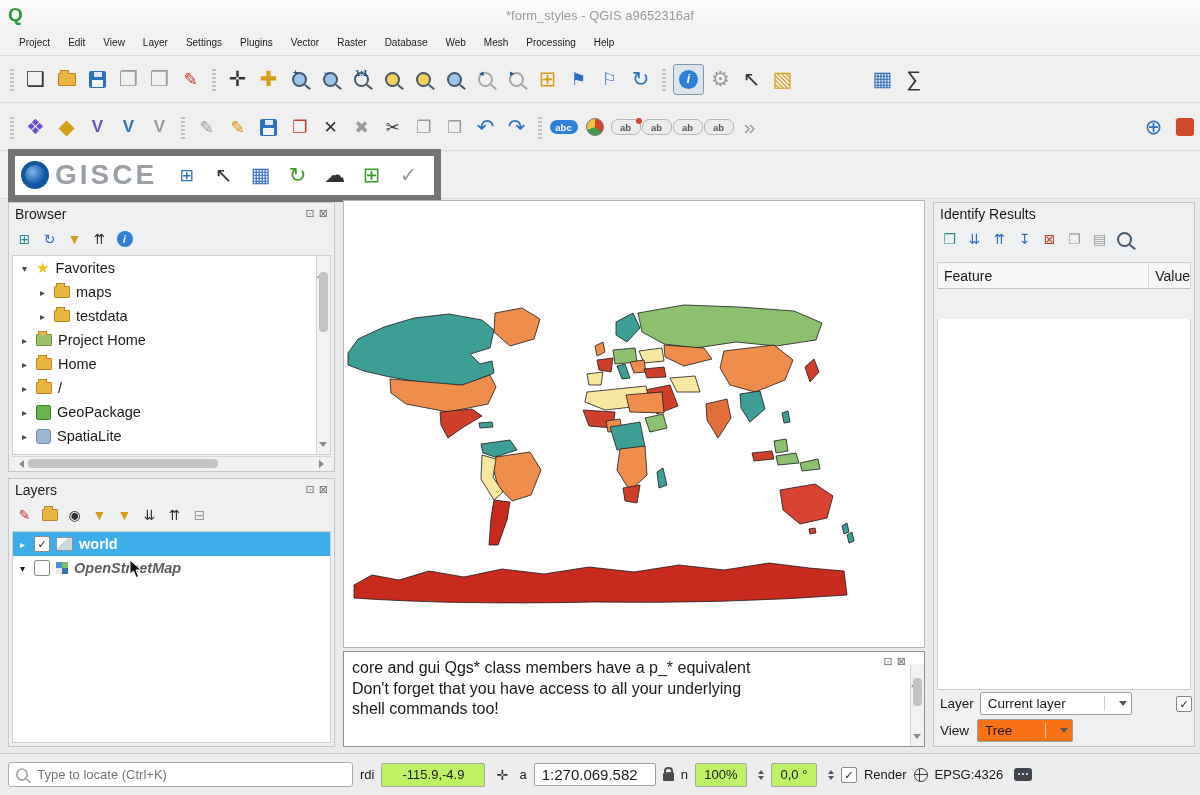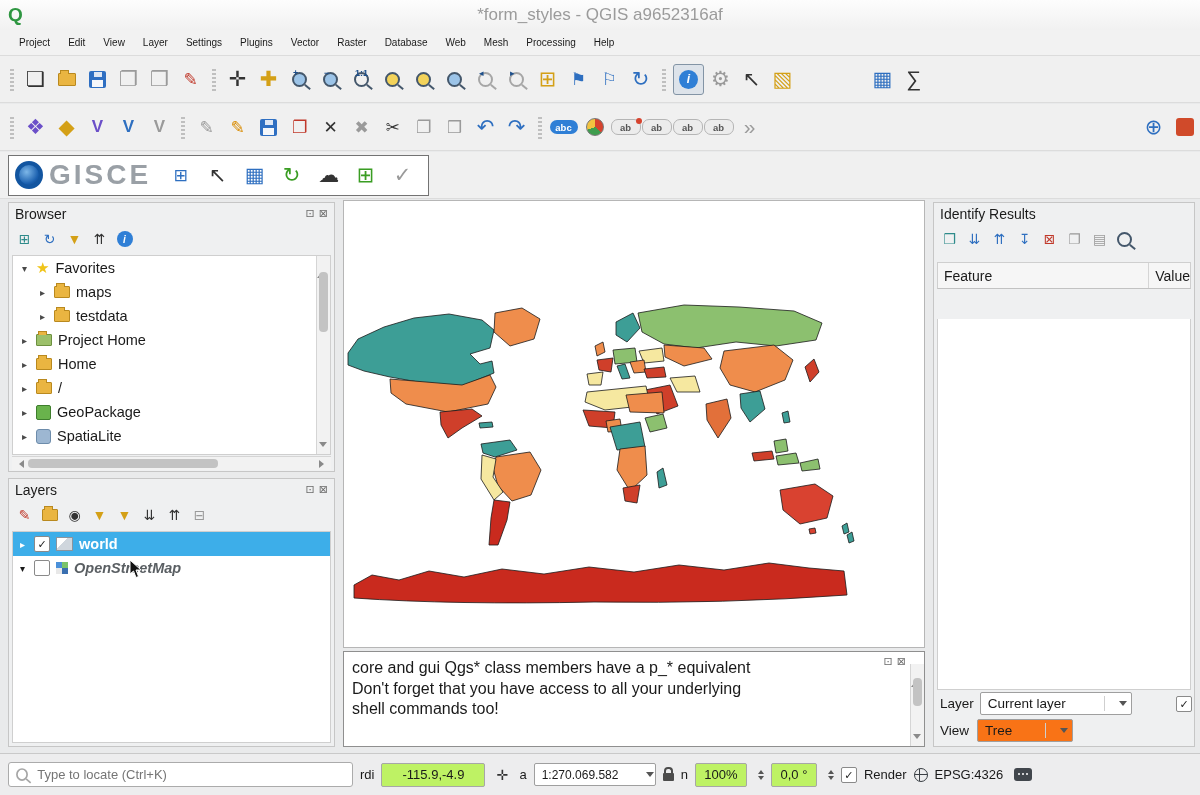--- a/index.html
+++ b/index.html
@@ -3,21 +3,21 @@
 <meta charset="utf-8">
 <style>
   html,body{margin:0;padding:0}
   body{width:1200px;height:795px;position:relative;overflow:hidden;
        font-family:"Liberation Sans","DejaVu Sans",sans-serif;background:#e9eaeb;color:#1a1a1a;}
   .abs{position:absolute}
   
   .titlebar{top:0;left:0;width:1200px;height:30px;background:linear-gradient(#fdfdfd,#f1f1f1);
             border-bottom:1px solid #d8d8d8;display:flex;align-items:center;}
   .titlebar .qlogo{font-weight:800;font-size:19px;color:#2e9641;margin-left:8px}
-  .titlebar .ttl{position:absolute;left:0;right:0;text-align:center;color:#9b9b9b;font-size:17px}
+  .titlebar .ttl{position:absolute;left:0;right:0;text-align:center;color:#9b9b9b;font-size:13px}
   .menubar{top:30px;left:0;width:1200px;height:26px;background:#f2f2f2;border-bottom:1px solid #dcdcdc;
            display:flex;align-items:center;padding-left:10px;box-sizing:border-box}
   .menubar span{padding:3px 9px;font-size:10px;cursor:default}
   
   .tbar{left:0;width:1200px;height:47px;background:#f0f0f0;border-bottom:1px solid #dcdcdc;
         display:flex;align-items:center;padding-left:4px;box-sizing:border-box}
   .tb1{top:56px}.tb2{top:104px}.tb3{top:152px;height:47px}
   .handle{width:4px;height:24px;margin:0 6px;background:repeating-linear-gradient(0deg,#bfbfbf 0 2px,transparent 2px 4px)}
   .icon{width:29px;height:29px;display:inline-flex;align-items:center;justify-content:center;
         font-size:17px;color:#444;position:relative;border-radius:3px;margin:0 1px}
@@ -49,21 +49,21 @@
   .pie{width:16px;height:16px;border-radius:50%;border:1px solid #777;
        background:conic-gradient(#d6432e 0 130deg,#3f9d4e 0 250deg,#f2c340 0 360deg)}
   .gpkg{width:13px;height:13px;background:#69b34c;border:1px solid #3e7e2d;border-radius:2px;display:inline-block}
   .slite{width:13px;height:13px;background:#9db7d2;border:1px solid #6d8cab;border-radius:3px;display:inline-block}
   .layer-glyph{width:15px;height:12px;background:linear-gradient(135deg,#fff 40%,#cfd6dd 40%);border:1px solid #8a949e;display:inline-block}
   .osm-icon{width:12px;height:12px;display:inline-block;position:relative}
   .osm-icon::before{content:"";position:absolute;width:6px;height:6px;background:#4a90d9;
       box-shadow:6px 0 #7ac36a,0 6px #e8e8e8,6px 6px #3a6fb0}
   .redsq{width:18px;height:18px;background:#d04a2a;border-radius:3px;display:inline-block}
   
-  .gisce-box{display:flex;align-items:center;height:39px;background:#fff;border:1px solid #737373;
+  .gisce-box{display:flex;align-items:center;height:39px;background:#fff;border:7px solid #737373;
              padding:0 10px 0 6px;margin-left:4px;gap:6px}
   .gisce-logo{width:28px;height:28px;border-radius:50%;border:4px solid #1255a0;
               background:radial-gradient(circle at 38% 35%,#7db7e8,#1a5fae 65%,#123f78);box-sizing:border-box}
   .gisce-text{font-size:28px;font-weight:700;color:#9aa0a6;letter-spacing:3px;line-height:28px;margin-right:8px}
   
   .panel{background:#eff0f1;border:1px solid #c6c6c6;box-sizing:border-box}
   .phead{height:21px;display:flex;align-items:center;font-size:14px;padding:0 6px;justify-content:space-between}
   .pbtns{display:flex;gap:4px;color:#6a6a6a;font-size:11px}
   .ptool{height:30px;display:flex;align-items:center;padding:0 4px;gap:2px}
   .tree{background:#fff;border:1px solid #cfcfcf;position:relative;overflow:hidden}
@@ -494,21 +494,21 @@
 <div class="abs statusbar">
   <div class="locate">
     <span class="mag gry" style="transform:scale(.85)"></span>
     <input placeholder="Type to locate (Ctrl+K)" style="">
   </div>
   <span>rdi</span>
   <span class="valbox" style="width:104px">-115.9,-4.9</span>
   <span class="icon sm c-drk" style="width:20px">✛</span>
   <span>a</span>
   <span class="combo" style="width:122px">
-    <span style="font-size:12px">1:270.069.582</span>
+    <span style="font-size:15px">1:270.069.582</span>
     <span class="sep"></span>
       <span class="tri"></span>
   </span>
   <span class="lock"></span>
   <span>n</span>
   <span class="valbox" style="width:52px">100%</span>
   <span class="spin">
       <i class="su"></i>
       <i class="sd"></i>
     </span>

